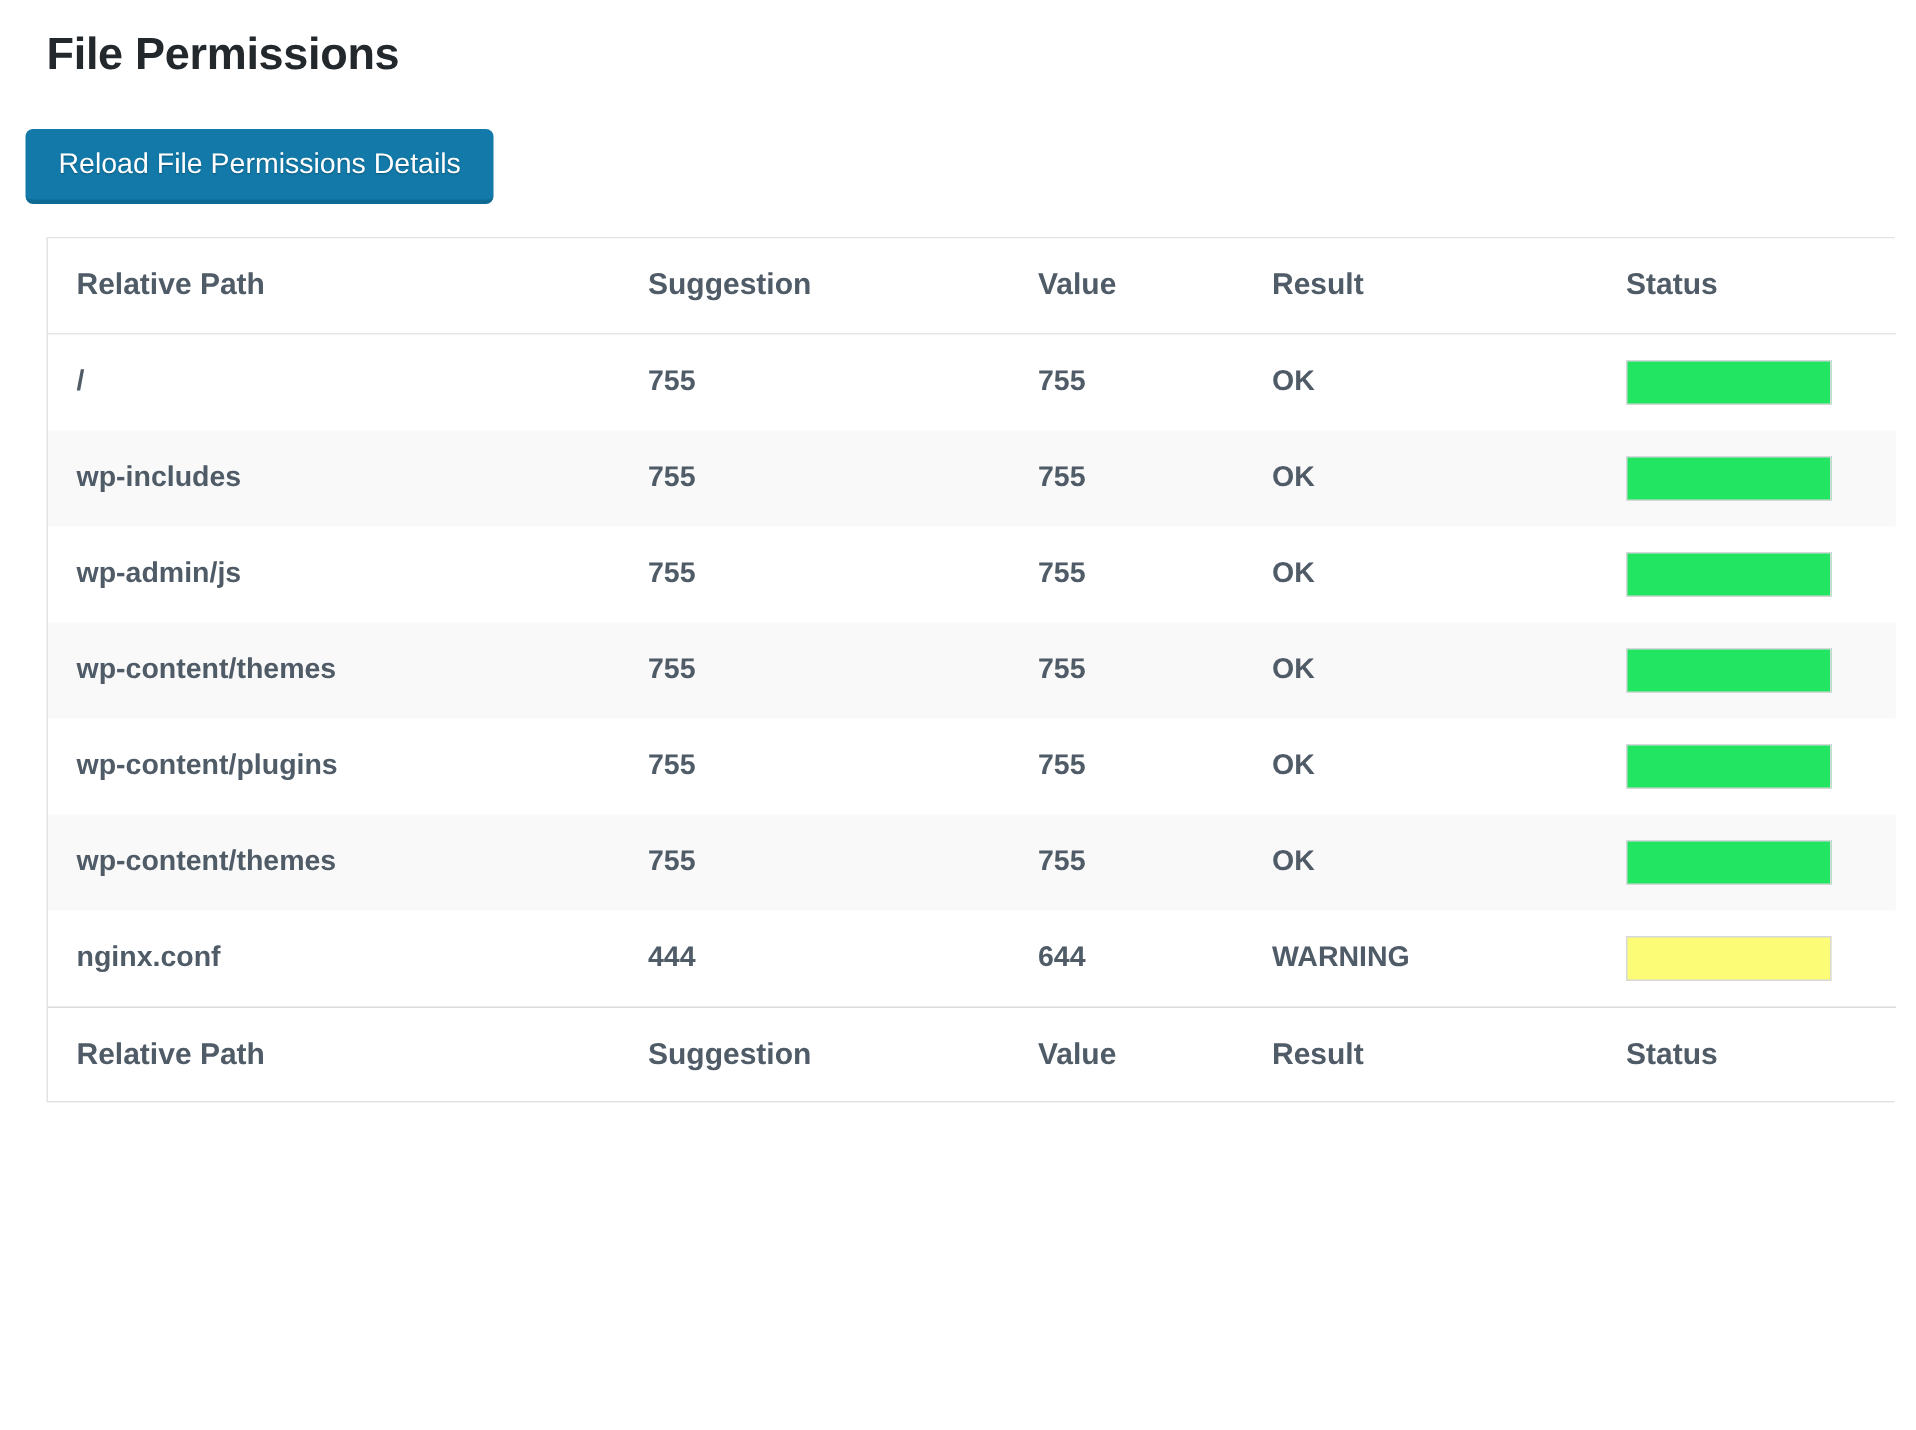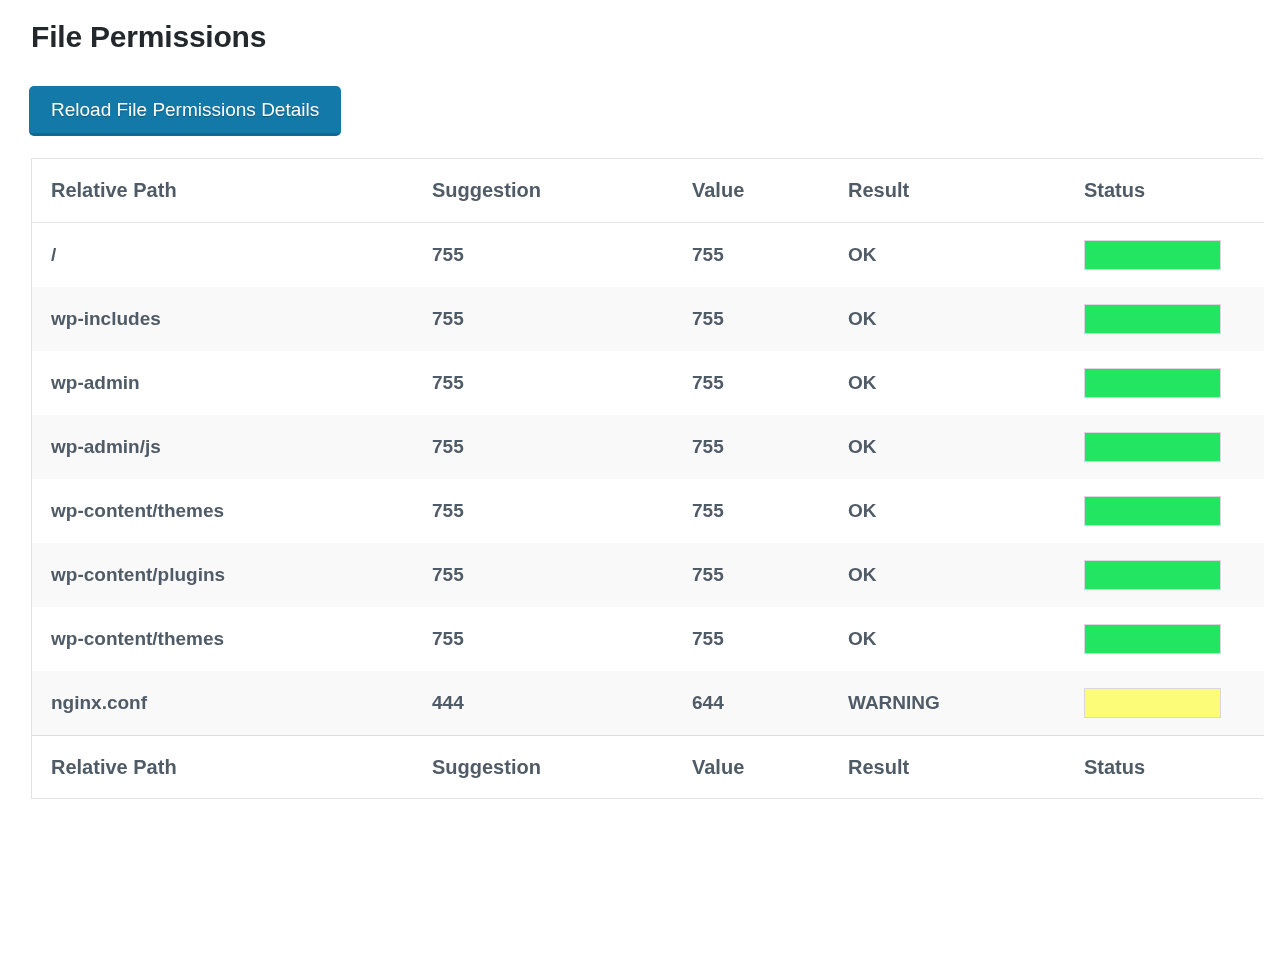--- a/index.html
+++ b/index.html
@@ -32,21 +32,21 @@
     font-size: 30px;
     line-height: 38px;
     font-weight: 600;
     letter-spacing: -0.2px;
     color: #23282d;
     white-space: nowrap;
   }
 
   .reload-button {
     position: absolute;
-    left: 29px;
+    left: 17px;
     top: 86px;
     height: 50px;
     box-sizing: border-box;
     padding: 0 22px;
     display: inline-flex;
     align-items: center;
     justify-content: center;
     background: #1279a8;
     border: none;
     border-bottom: 3px solid #0f6a93;
@@ -176,29 +176,20 @@
           <tr>
             <td class="cell-path">wp-includes</td>
             <td class="cell-sugg">755</td>
             <td class="cell-value">755</td>
             <td class="cell-result">OK</td>
             <td class="status-cell">
               <span class="status-bar ok"></span>
             </td>
           </tr>
           <tr>
-            <td class="cell-path">wp-admin</td>
-            <td class="cell-sugg">755</td>
-            <td class="cell-value">755</td>
-            <td class="cell-result">OK</td>
-            <td class="status-cell">
-              <span class="status-bar ok"></span>
-            </td>
-          </tr>
-          <tr>
             <td class="cell-path">wp-admin/js</td>
             <td class="cell-sugg">755</td>
             <td class="cell-value">755</td>
             <td class="cell-result">OK</td>
             <td class="status-cell">
               <span class="status-bar ok"></span>
             </td>
           </tr>
           <tr>
             <td class="cell-path">wp-content/themes</td>

